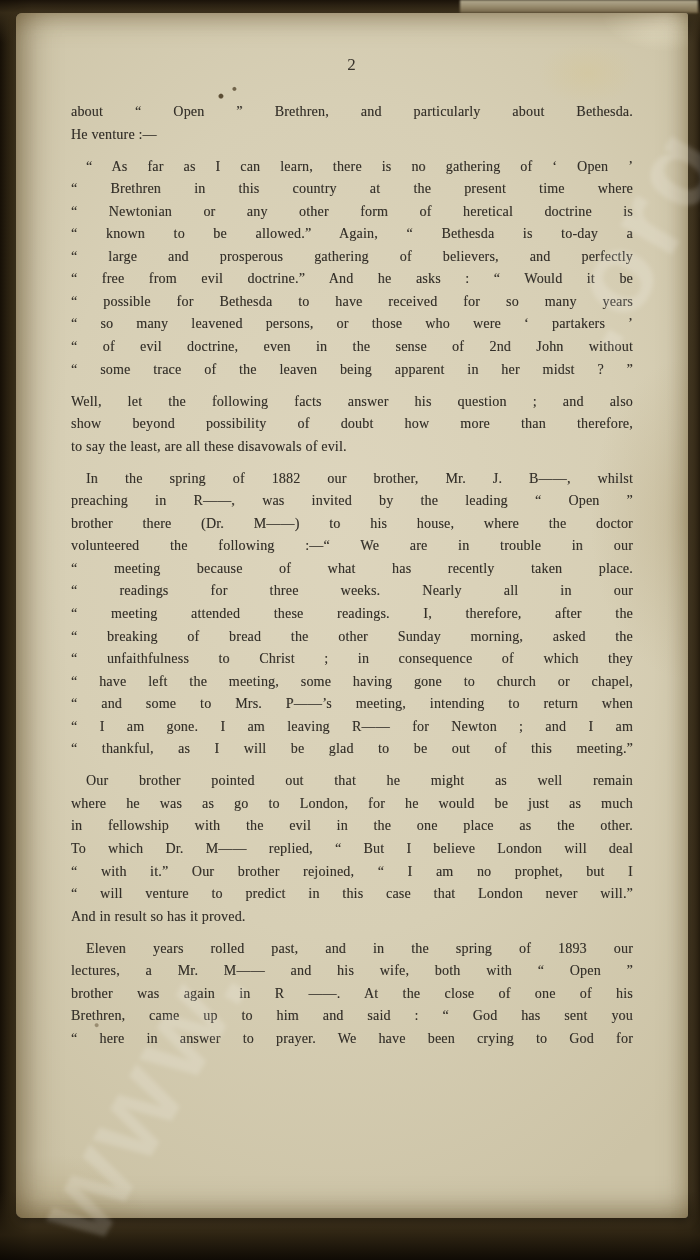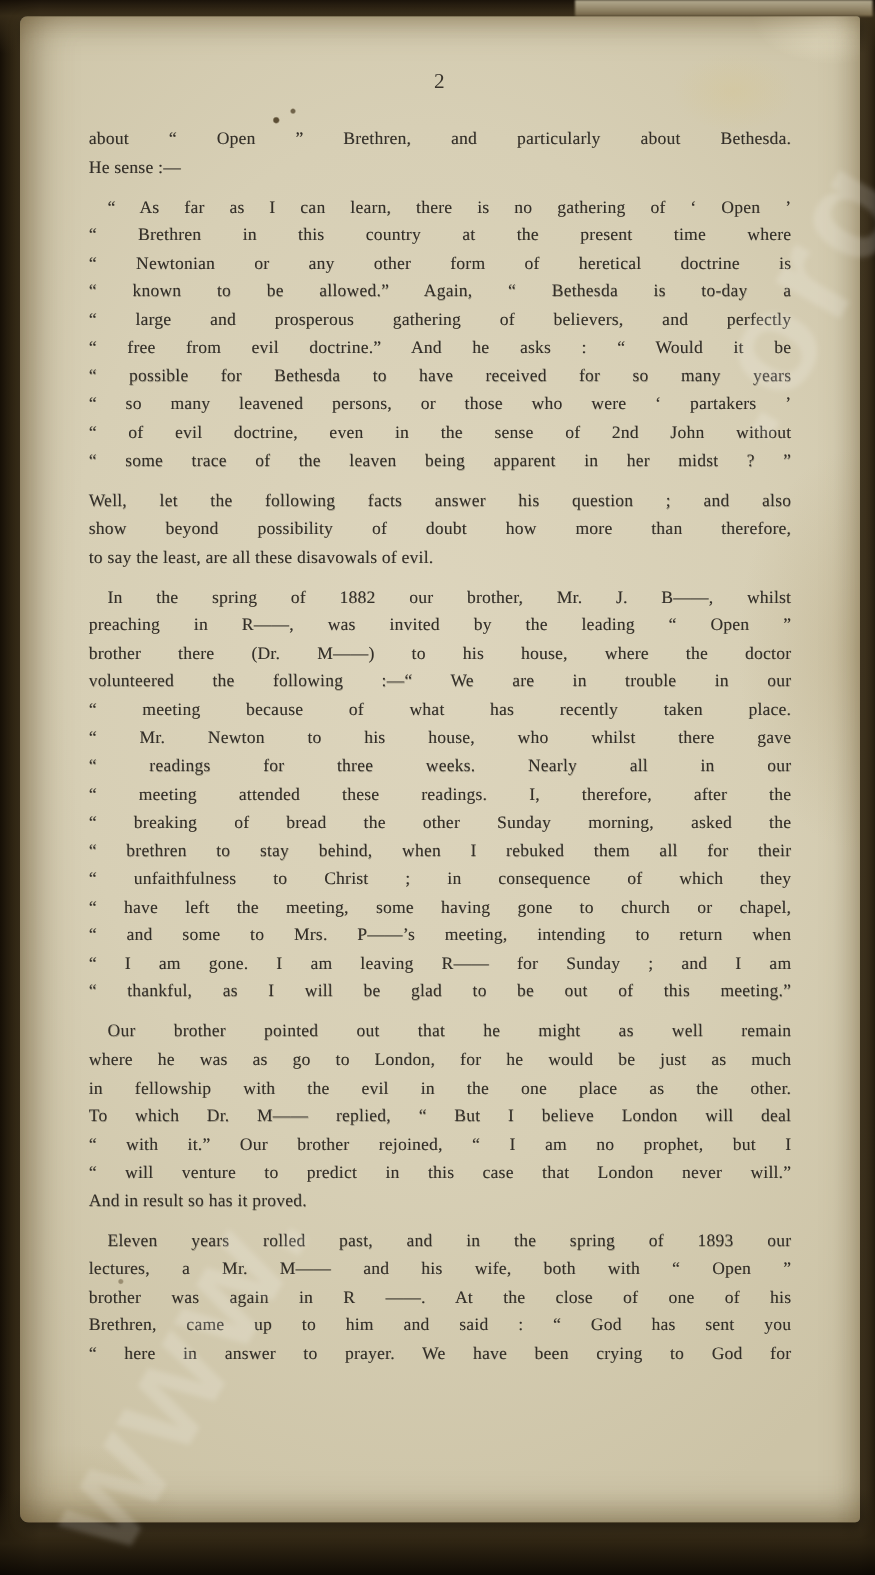--- a/index.html
+++ b/index.html
@@ -88,21 +88,21 @@
 </head>
 <body>
 
 <div class="scan">
   <div class="glint"></div>
   <div class="paper">
     <div class="page-number">2</div>
     <div class="text-block">
         <div class="paragraph">
           <div class="line">about “ Open ” Brethren, and particularly about Bethesda.</div>
-          <div class="line last-left">He sense :—</div>
+          <div class="line last-left">He venture :—</div>
         </div>
         <div class="paragraph indent">
           <div class="line">“ As far as I can learn, there is no gathering of ‘ Open ’</div>
           <div class="line">“ Brethren in this country at the present time where</div>
           <div class="line">“ Newtonian or any other form of heretical doctrine is</div>
           <div class="line">“ known to be allowed.” Again, “ Bethesda is to-day a</div>
           <div class="line">“ large and prosperous gathering of believers, and perfectly</div>
           <div class="line">“ free from evil doctrine.” And he asks : “ Would it be</div>
           <div class="line">“ possible for Bethesda to have received for so many years</div>
           <div class="line">“ so many leavened persons, or those who were ‘ partakers ’</div>
@@ -113,29 +113,27 @@
           <div class="line">Well, let the following facts answer his question ; and also</div>
           <div class="line">show beyond possibility of doubt how more than therefore,</div>
           <div class="line last-left">to say the least, are all these disavowals of evil.</div>
         </div>
         <div class="paragraph indent">
           <div class="line">In the spring of 1882 our brother, Mr. J. B——, whilst</div>
           <div class="line">preaching in R——, was invited by the leading “ Open ”</div>
           <div class="line">brother there (Dr. M——) to his house, where the doctor</div>
           <div class="line">volunteered the following :—“ We are in trouble in our</div>
           <div class="line">“ meeting because of what has recently taken place.</div>
-          <div class="line">“ Mr. Newton to his house, who whilst there gave</div>
           <div class="line">“ readings for three weeks. Nearly all in our</div>
           <div class="line">“ meeting attended these readings. I, therefore, after the</div>
           <div class="line">“ breaking of bread the other Sunday morning, asked the</div>
-          <div class="line">“ brethren to stay behind, when I rebuked them all for their</div>
           <div class="line">“ unfaithfulness to Christ ; in consequence of which they</div>
           <div class="line">“ have left the meeting, some having gone to church or chapel,</div>
           <div class="line">“ and some to Mrs. P——’s meeting, intending to return when</div>
-          <div class="line">“ I am gone. I am leaving R—— for Sunday ; and I am</div>
+          <div class="line">“ I am gone. I am leaving R—— for Newton ; and I am</div>
           <div class="line">“ thankful, as I will be glad to be out of this meeting.”</div>
         </div>
         <div class="paragraph indent">
           <div class="line">Our brother pointed out that he might as well remain</div>
           <div class="line">where he was as go to London, for he would be just as much</div>
           <div class="line">in fellowship with the evil in the one place as the other.</div>
           <div class="line">To which Dr. M—— replied, “ But I believe London will deal</div>
           <div class="line">“ with it.” Our brother rejoined, “ I am no prophet, but I</div>
           <div class="line">“ will venture to predict in this case that London never will.”</div>
           <div class="line last-left">And in result so has it proved.</div>

